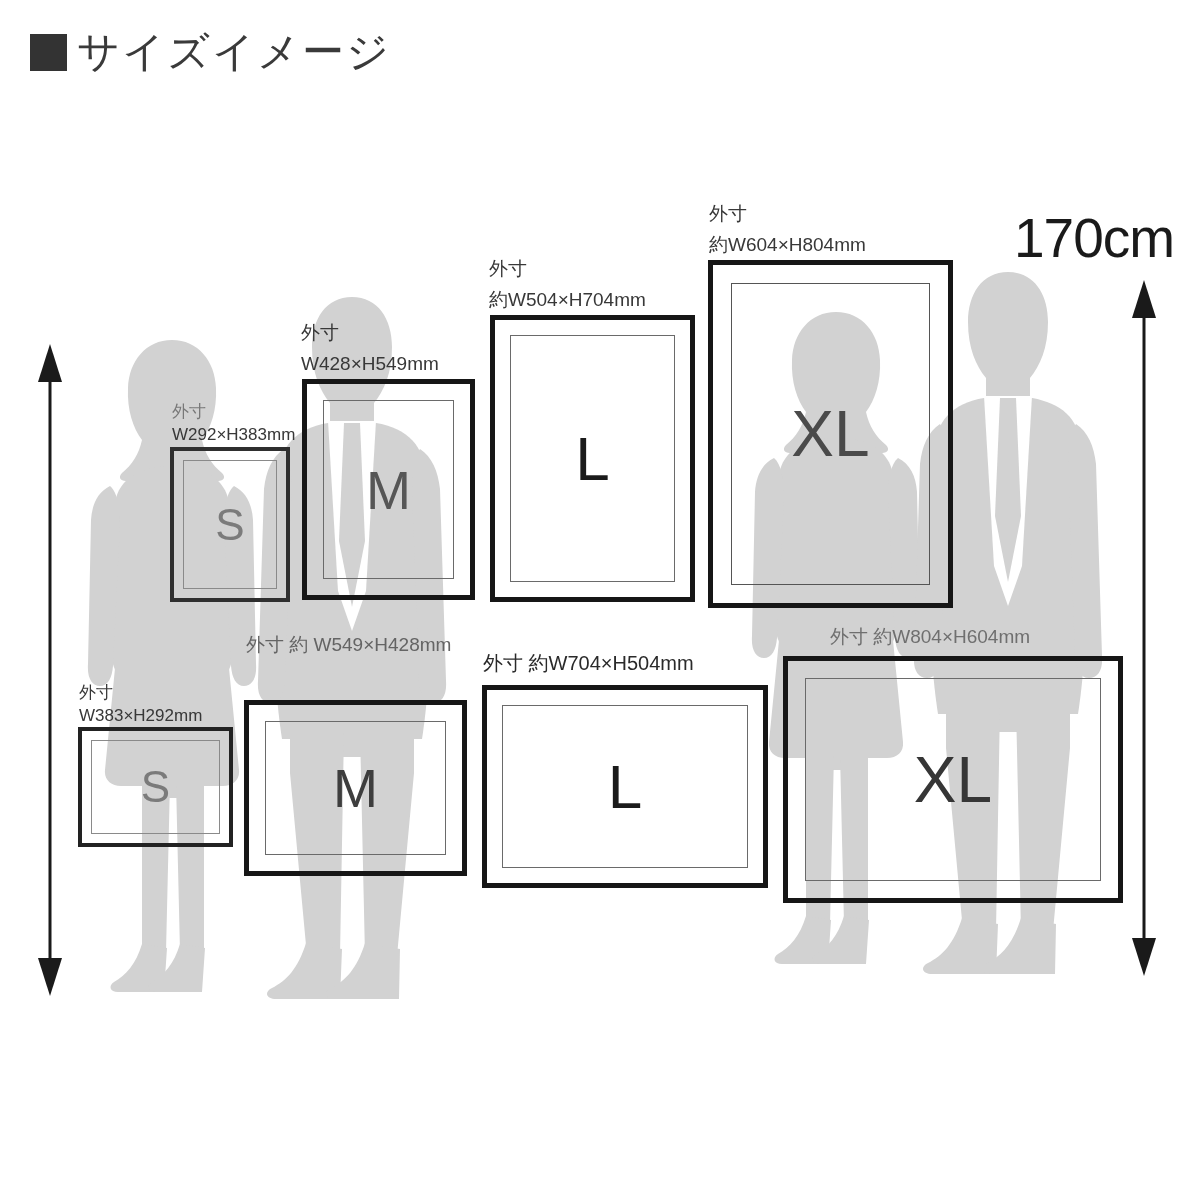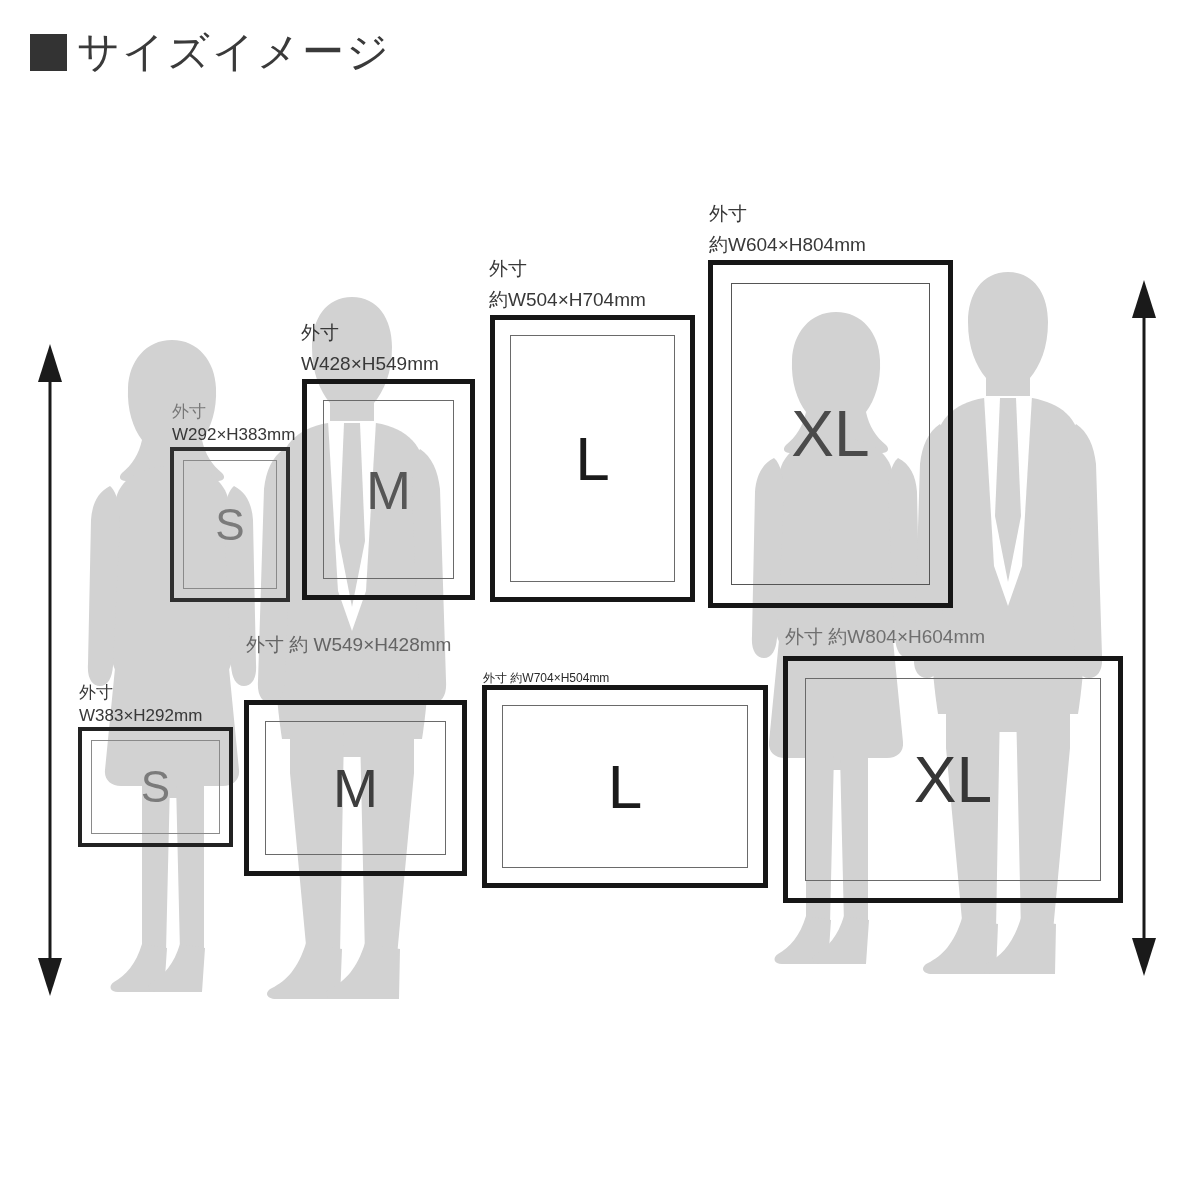--- a/index.html
+++ b/index.html
@@ -49,22 +49,22 @@
   
   .dim-label{position:absolute;z-index:3;font-weight:400;color:#383838;white-space:nowrap;}
   .dim-label .line{display:block;}
   .gray{color:#787878;}
   #lab-sp{left:172px;top:400px;font-size:17px;line-height:23px;}
   #lab-mp{left:301px;top:317px;font-size:19px;line-height:31px;}
   #lab-lp{left:489px;top:253px;font-size:19px;line-height:31px;}
   #lab-xp{left:709px;top:198px;font-size:19px;line-height:31px;}
   #lab-sl{left:79px;top:681px;font-size:17px;line-height:23px;}
   #lab-ml{left:246px;top:632px;font-size:19px;line-height:26px;color:#646464;}
-  #lab-ll{left:483px;top:665px;font-size:12px;line-height:26px;color:#2a2a2a;}
-  #lab-xll{left:785px;top:624px;font-size:19px;line-height:26px;color:#6f6f6f;}
+  #lab-ll{left:483px;top:650px;font-size:20px;line-height:26px;color:#2a2a2a;}
+  #lab-xll{left:830px;top:624px;font-size:19px;line-height:26px;color:#6f6f6f;}
 </style>
 </head>
 <body>
 
 <div id="stage">
 
   <svg id="bg-svg" width="1200" height="1200" viewBox="0 0 1200 1200">
     <defs>
       <g id="sil-female" fill="#d2d2d2">
         <path d="M110,6 C84,6 67,27 66,54 C65,76 71,94 80,106 C77,120 70,131 60,139 C56,143 58,147 64,147 L156,147 C162,147 164,143 160,139 C150,131 143,120 140,106 C149,94 155,76 154,54 C153,27 136,6 110,6 Z"></path>
@@ -109,20 +109,21 @@
       <polygon points="1144,280 1132,318 1156,318" stroke="none"></polygon>
       <polygon points="1144,976 1132,938 1156,938" stroke="none"></polygon>
     </g>
   </svg>
 
   <div id="title-row">
     <div id="title-square"></div>
     <div id="page-title">サイズイメージ</div>
   </div>
 
+  <div class="height-text" id="height-male">170cm</div>
 
   <div class="frame" id="f-sp">
     <div class="mat"></div>
     <span class="letter">S</span>
   </div>
   <div class="frame" id="f-mp">
     <div class="mat"></div>
     <span class="letter">M</span>
   </div>
   <div class="frame" id="f-lp">

